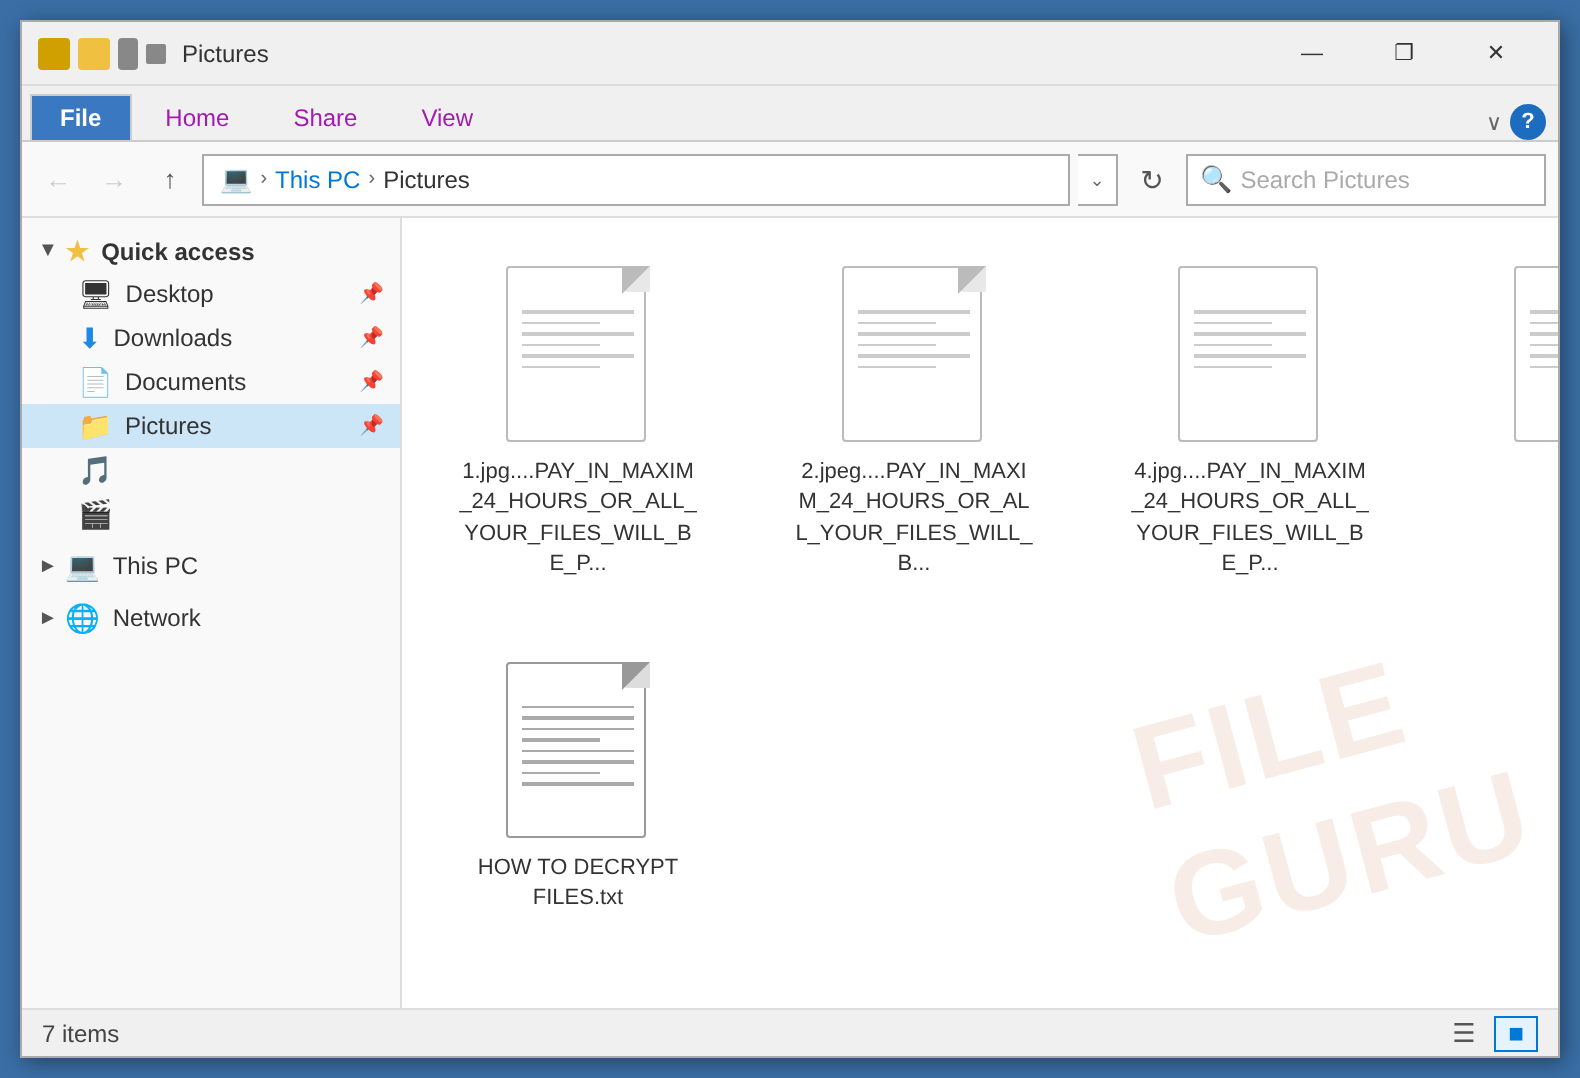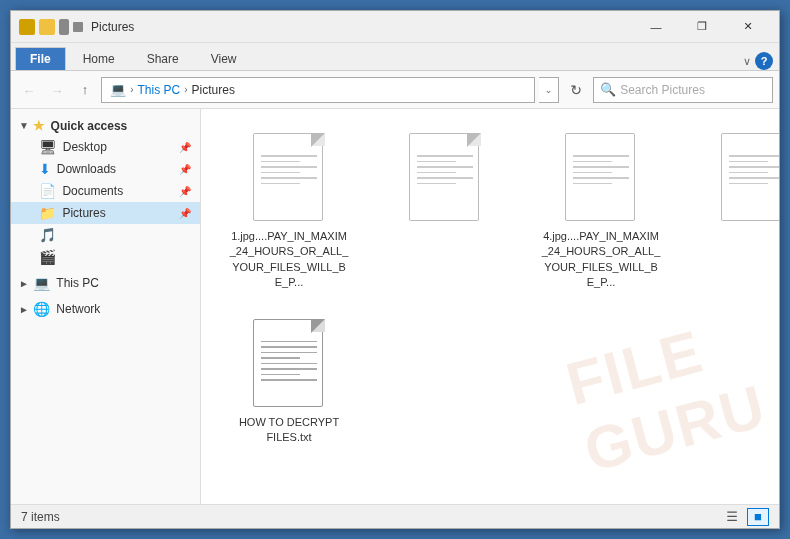--- a/index.html
+++ b/index.html
@@ -64,21 +64,21 @@
       background: #f0f0f0;
       display: flex;
       align-items: flex-end;
       height: 28px;
       border-bottom: 1px solid #ccc;
       padding-left: 4px;
     }
     .ribbon-tab {
       padding: 4px 14px;
       font-size: 12px;
-      color: #404040;
+      color: #a21caf;
       cursor: pointer;
       border: 1px solid transparent;
       border-bottom: none;
       margin-right: 2px;
     }
     .ribbon-tab.active {
       background: white;
       border-color: #ccc;
       color: #333;
       font-weight: 600;
@@ -271,21 +271,21 @@
       font-weight: bold;
       color: rgba(200,100,50,0.12);
       pointer-events: none;
       transform: rotate(-15deg);
       letter-spacing: 2px;
       user-select: none;
     }
     .files-grid {
       display: grid;
       grid-template-columns: repeat(4, 140px);
-      gap: 16px;
+      gap: 28px;
       padding: 8px;
     }
     .file-item {
       display: flex;
       flex-direction: column;
       align-items: center;
       cursor: pointer;
       padding: 6px;
       border-radius: 3px;
     }
@@ -516,20 +516,21 @@
             <div class="file-icon-corner"></div>
             <div class="file-icon-lines">
               <div class="line"></div>
                 <div class="line short"></div>
                 <div class="line"></div>
               <div class="line short"></div>
                 <div class="line"></div>
                 <div class="line short"></div>
             </div>
           </div>
+          <div class="file-name">2.jpeg....PAY_IN_MAXIM_24_HOURS_OR_ALL_YOUR_FILES_WILL_B...</div>
         </div>
 
 
         <div class="file-item">
           <div class="file-icon">
             <div class="file-icon-body"></div>
 
             <div class="file-icon-lines">
               <div class="line"></div>
                 <div class="line short"></div>

